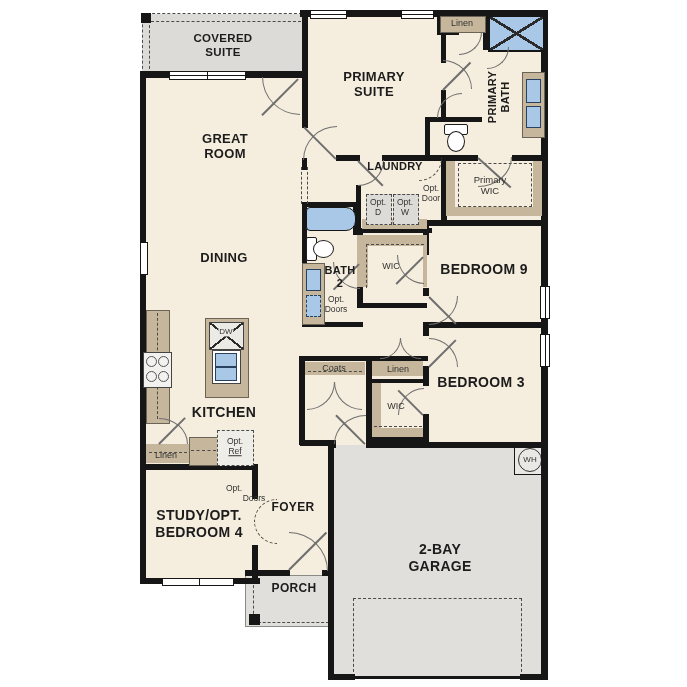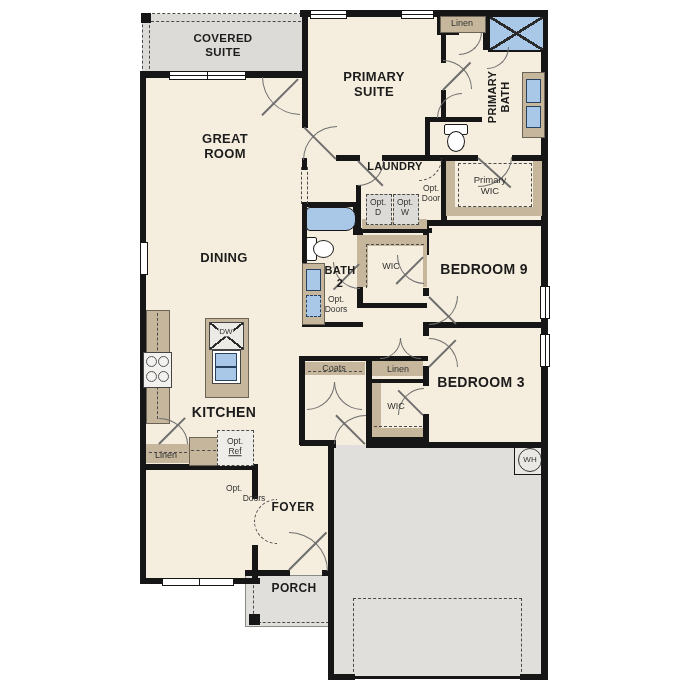--- a/index.html
+++ b/index.html
@@ -277,16 +277,24 @@
   <span class="lbl big" style="left:224px;top:412px;">KITCHEN</span>
   <span class="sm" style="left:166px;top:455px;">Linen</span>
   <div class="sm" style="left:235px;top:447px;font-size:8.5px;">
     <span style="display:block;">Opt.</span>
     <span style="display:block;text-decoration:underline;">Ref</span>
   </div>
   <div class="sm" style="left:234px;top:494px;font-size:8.5px;">
     <span style="display:block;">Opt.</span>
     <span style="display:block;margin-left:40px;">Doors</span>
   </div>
+  <div class="lbl big" style="left:199px;top:524px;">
+    <span style="display:block;">STUDY/OPT.</span>
+    <span style="display:block;">BEDROOM 4</span>
+  </div>
   <span class="lbl" style="left:293px;top:507px;font-size:12px;">FOYER</span>
   <span class="lbl" style="left:294px;top:588px;font-size:12px;">PORCH</span>
+  <div class="lbl big" style="left:440px;top:558px;">
+    <span style="display:block;">2-BAY</span>
+    <span style="display:block;">GARAGE</span>
+  </div>
 
 </div>
 
 </body></html>

